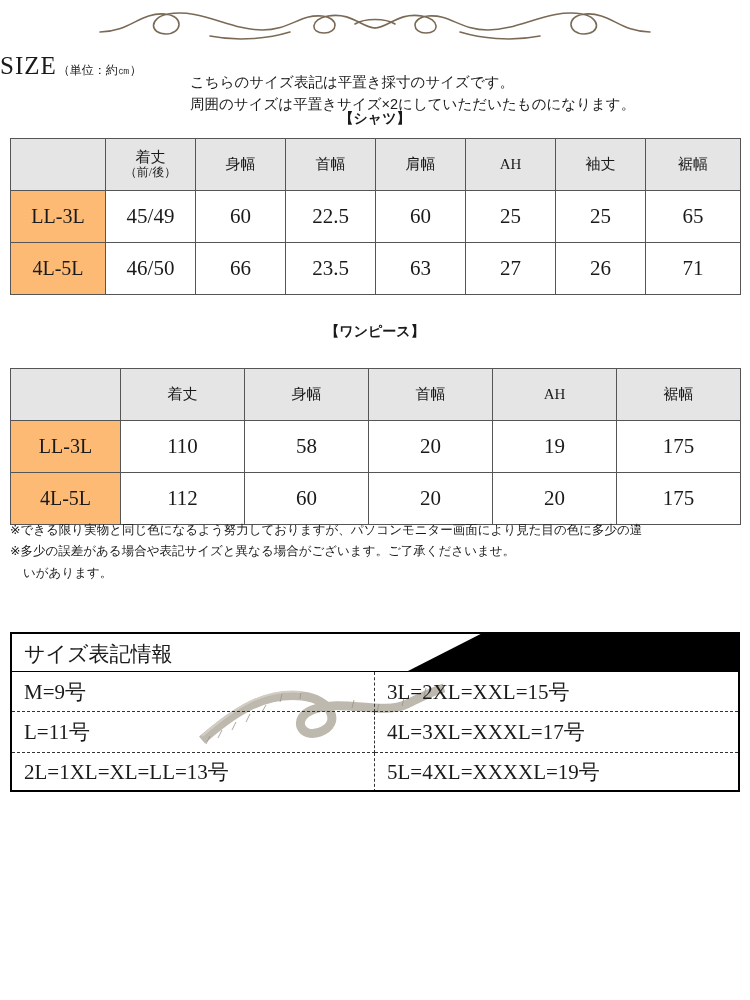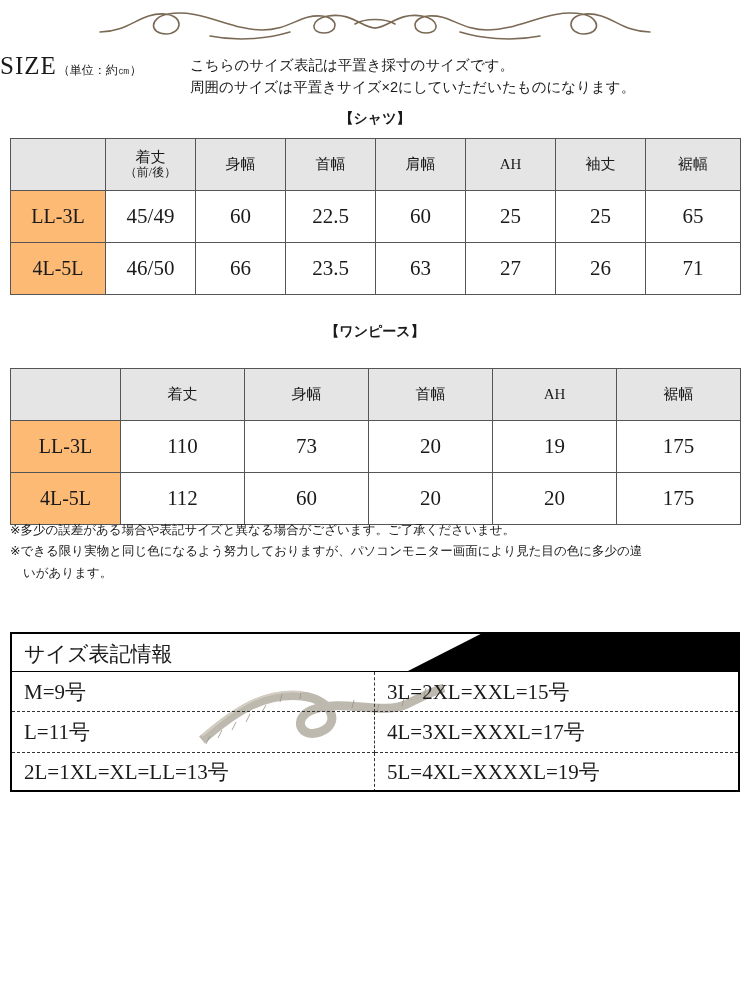--- a/index.html
+++ b/index.html
@@ -41,20 +41,21 @@
     font-family: "Liberation Serif", serif;
   }
   .size-title .unit {
     font-size: 12px;
     margin-left: 1px;
   }
   .header-note {
     font-size: 14.5px;
     line-height: 1.55;
     padding-top: 2px;
+    margin-top: 17px;
   }
 
   
   .caption {
     text-align: center;
     font-size: 14px;
     font-weight: bold;
   }
   #cap-shirt { position: absolute; top: 110px; left: 0; width: 750px; }
   #cap-onepiece { position: absolute; top: 323px; left: 0; width: 750px; }
@@ -264,39 +265,39 @@
       <td class="hdr-cell"></td>
       <td class="hdr-cell">着丈</td>
       <td class="hdr-cell">身幅</td>
       <td class="hdr-cell">首幅</td>
       <td class="hdr-cell">AH</td>
       <td class="hdr-cell">裾幅</td>
     </tr>
     <tr>
       <td class="row-label">LL-3L</td>
       <td class="val-cell">110</td>
-      <td class="val-cell">73</td>
+      <td class="val-cell">58</td>
       <td class="val-cell">20</td>
       <td class="val-cell">19</td>
       <td class="val-cell">175</td>
     </tr>
     <tr>
       <td class="row-label">4L-5L</td>
       <td class="val-cell">112</td>
       <td class="val-cell">60</td>
       <td class="val-cell">20</td>
       <td class="val-cell">20</td>
       <td class="val-cell">175</td>
     </tr>
   </tbody>
     </table>
 
   <div class="notes">
+    <p>※できる限り実物と同じ色になるよう努力しておりますが、パソコンモニター画面により見た目の色に多少の違</p>
     <p>※多少の誤差がある場合や表記サイズと異なる場合がございます。ご了承くださいませ。</p>
-    <p>※できる限り実物と同じ色になるよう努力しておりますが、パソコンモニター画面により見た目の色に多少の違</p>
     <p class="indent">いがあります。</p>
   </div>
 
   <div class="info-box">
     <div class="info-head">
       <span class="label">サイズ表記情報</span>
       <span class="wedge"></span>
     </div>
     <div class="info-body">
       <div class="tape-deco">

